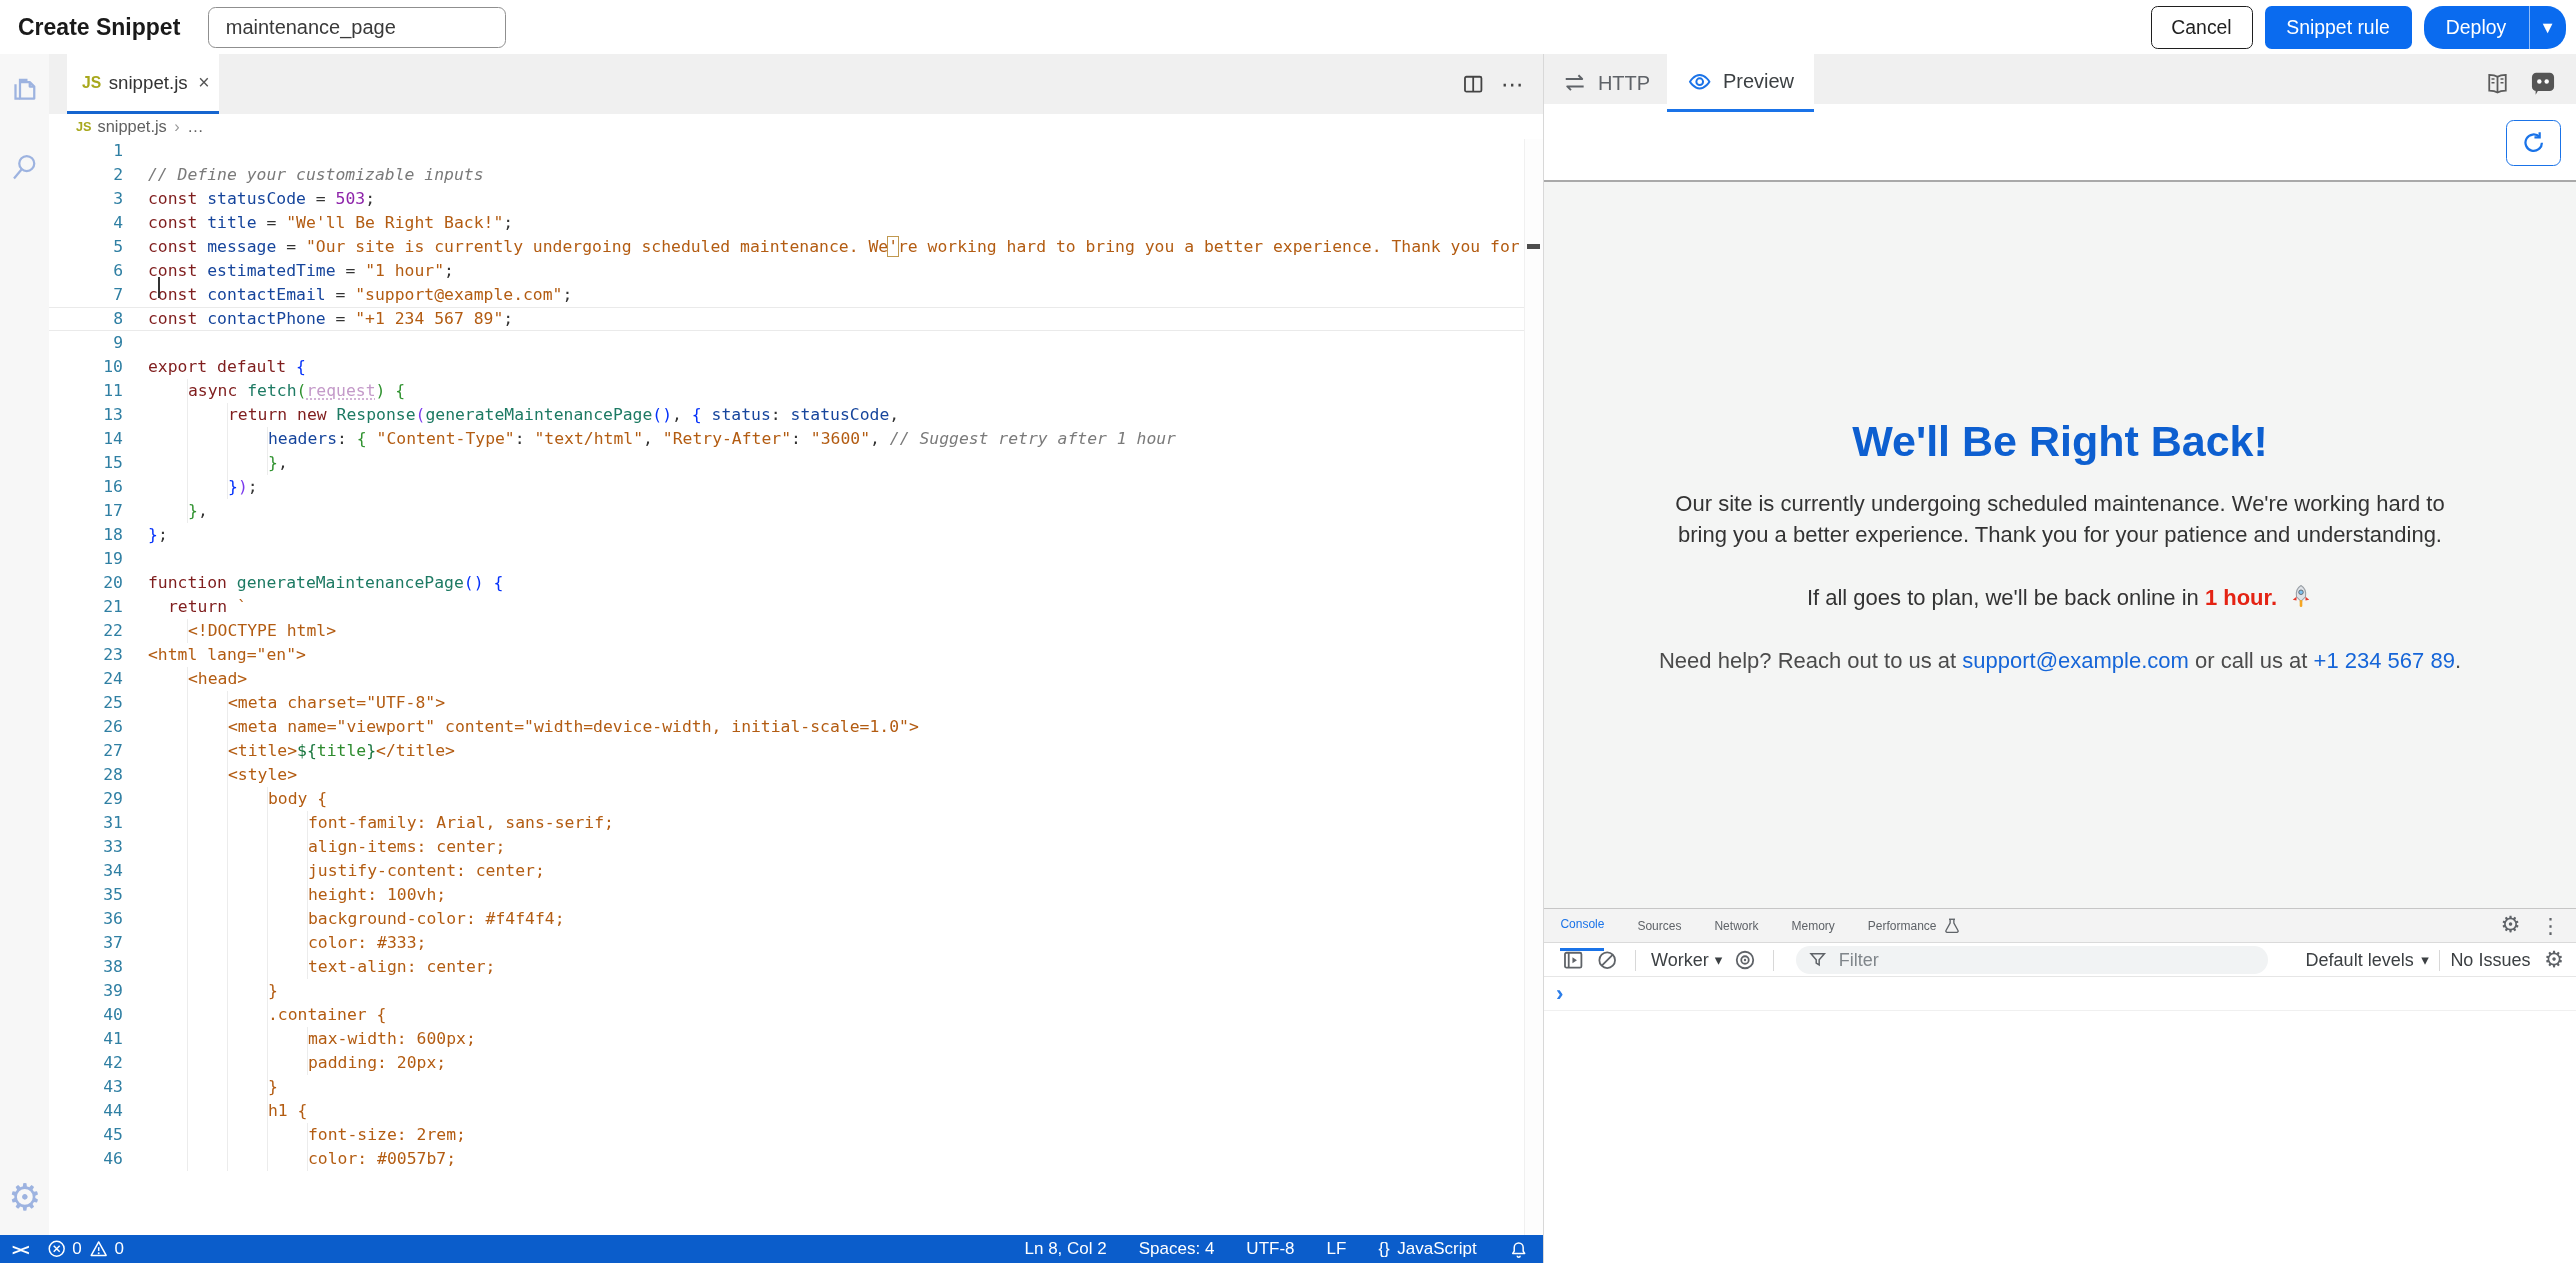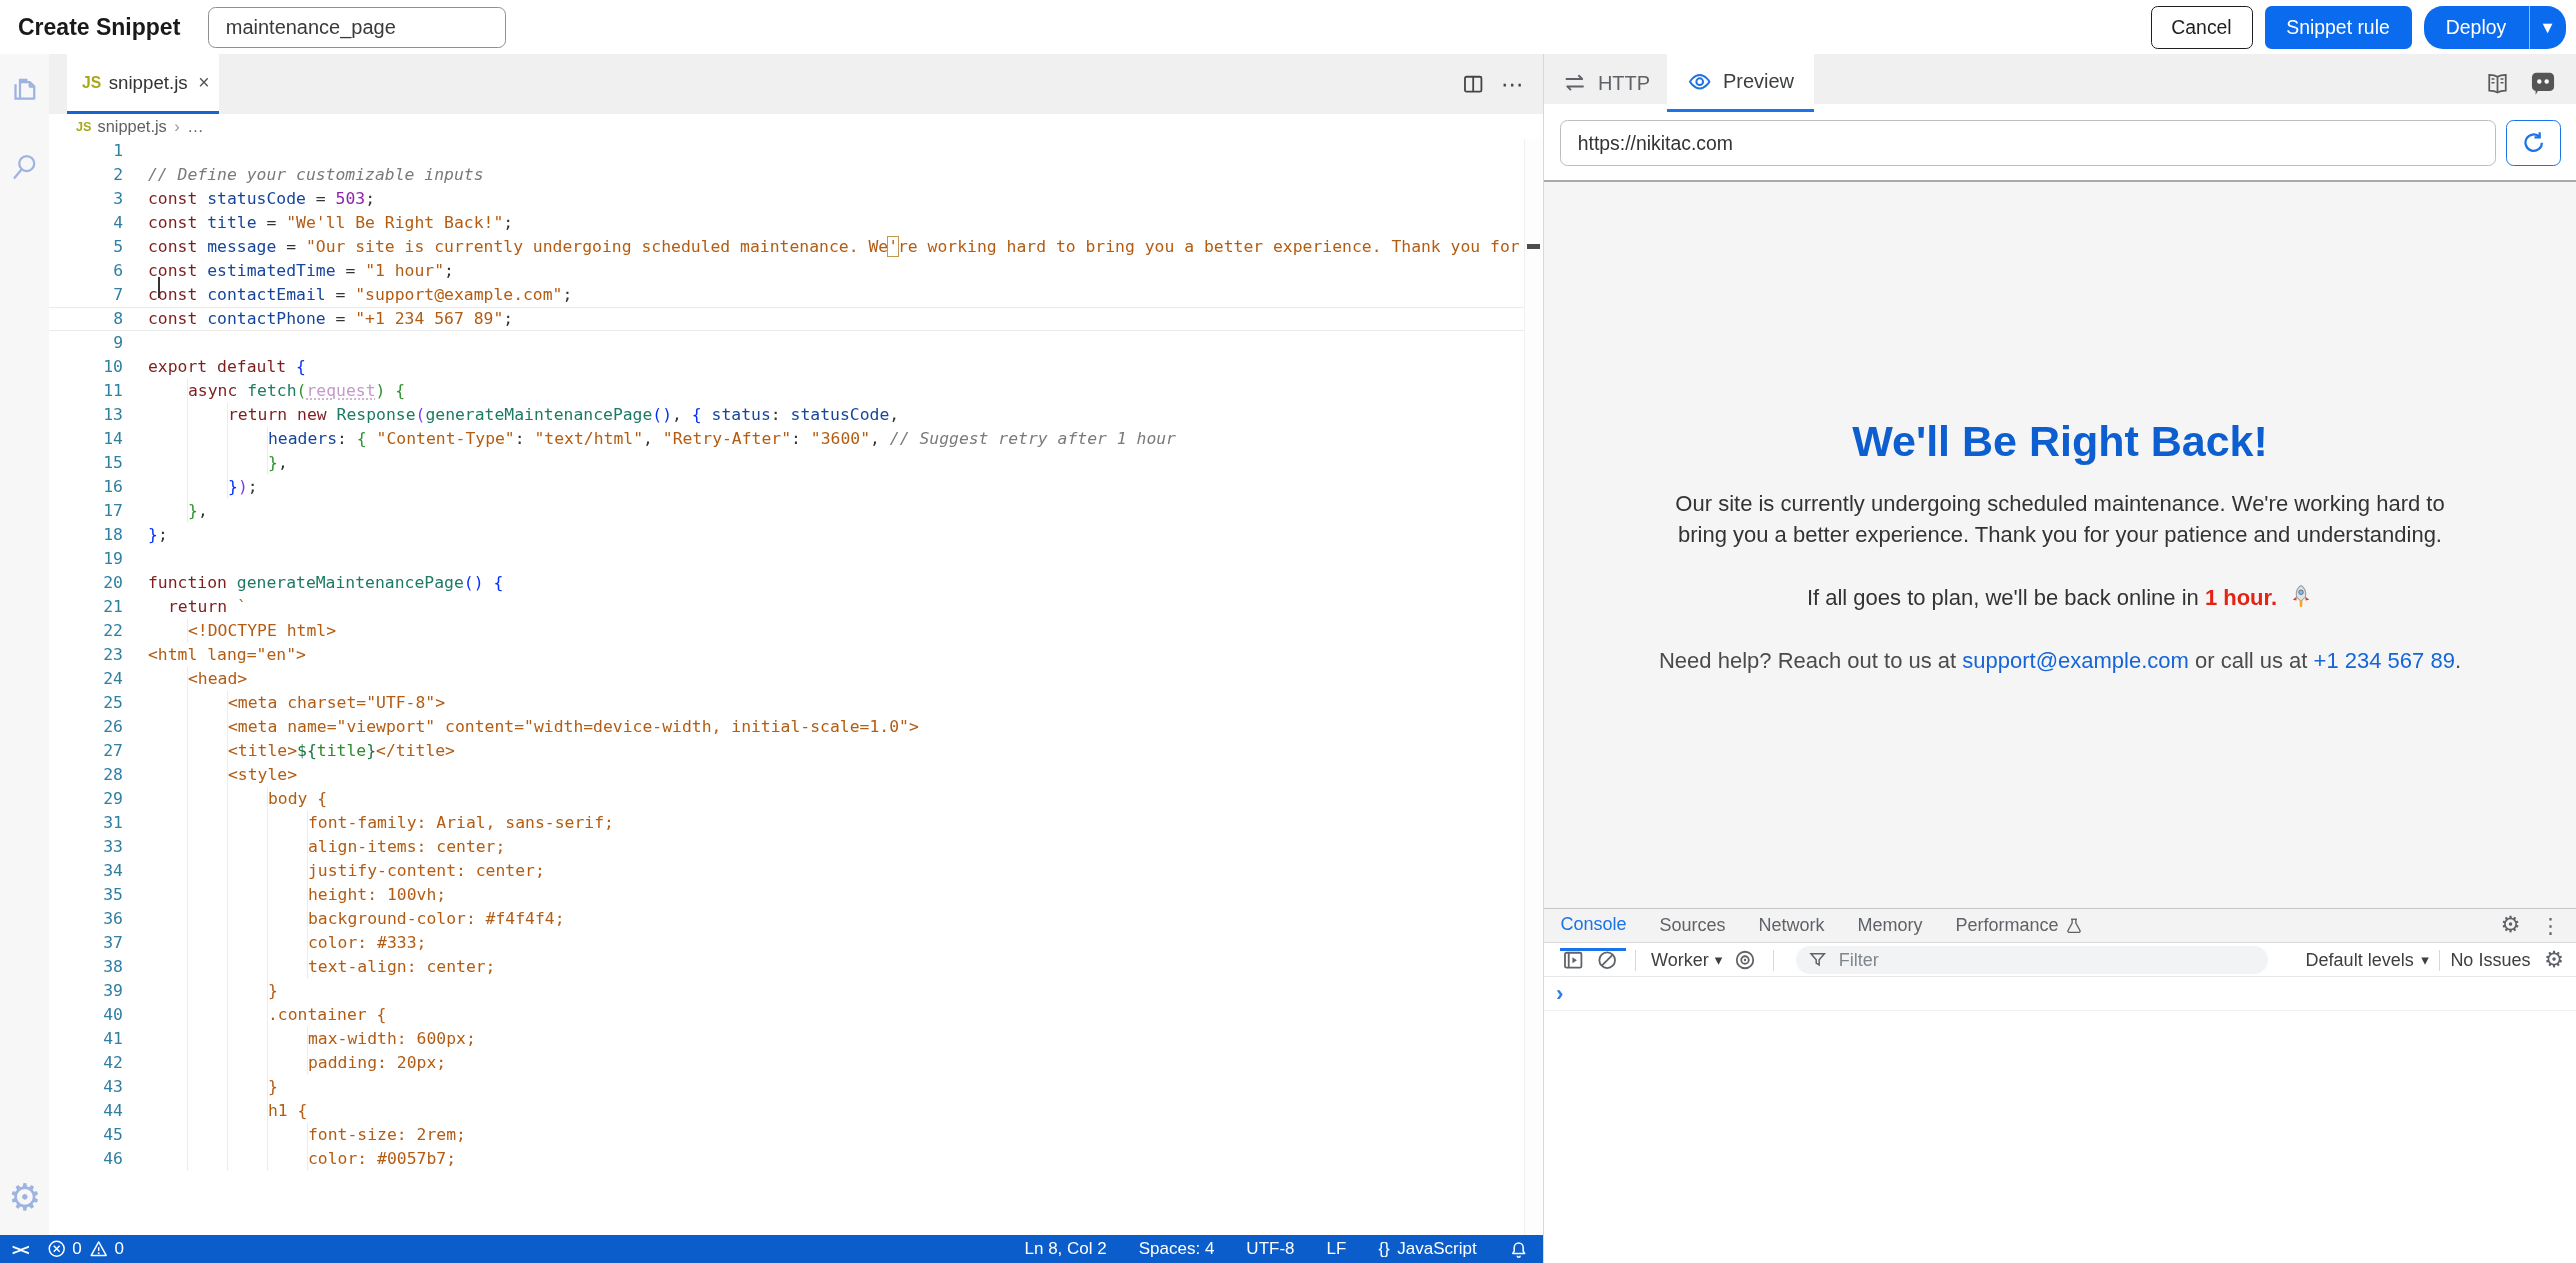--- a/index.html
+++ b/index.html
@@ -89,21 +89,21 @@
   .pv-msg{font-size:22px;line-height:31px;margin:0 auto;max-width:777px;}
   .pv-eta{font-size:22px;margin-top:34px;}
   .pv-eta-strong{color:#e42313;font-weight:bold;}
   .pv-help{font-size:22px;margin-top:37px;color:#4b4b4b;}
   .pv-link{color:#1565d8;cursor:pointer;}
   .rocket{display:inline-block;vertical-align:-3px;margin-left:6px;}
 
   
   .devtools{position:absolute;left:0;top:854px;width:1032px;height:355px;background:#fff;border-top:1.5px solid #c6c6c6;}
   .dt-tabs{position:absolute;left:0;top:0;width:1032px;height:34px;background:#f3f3f3;border-bottom:0.7px solid #dadada;display:flex;align-items:center;padding-left:16.4px;box-sizing:border-box;gap:33px;}
-  .dtab{font-size:18px;color:#5f6368;height:50px;display:flex;align-items:center;gap:6px;cursor:pointer;box-sizing:border-box;}
+  .dtab{font-size:12px;color:#5f6368;height:50px;display:flex;align-items:center;gap:6px;cursor:pointer;box-sizing:border-box;}
   .dtab.active{color:#1a73e8;border-bottom:3px solid #1a73e8;}
   .dt-tab-icons{margin-left:auto;display:flex;align-items:center;gap:19.4px;margin-right:15px;color:#5f6368;}
   .dt-gear{font-size:22.4px;cursor:pointer;line-height:22.4px;}
   .dt-kebab{font-size:21px;cursor:pointer;}
   .dt-toolbar{position:absolute;left:0;top:35px;width:1032px;height:33px;display:flex;align-items:center;border-bottom:0.7px solid #e6e6e6;box-sizing:border-box;padding:0 12px;color:#5f6368;}
   .dt-sep{width:0.7px;height:21px;background:#d8d8d8;margin:0 10.5px;}
   .dt-icon{cursor:pointer;margin:0 6px;}
   .worker-select{display:flex;align-items:center;gap:6px;font-size:18px;color:#3c4043;cursor:pointer;margin:0 4.5px;}
   .filter-pill{display:flex;align-items:center;gap:9px;background:#f1f3f4;border-radius:15px;height:28px;width:472px;margin-left:12px;padding:0 12px;box-sizing:border-box;}
   .filter-input{border:none;background:transparent;outline:none;font-size:18px;color:#3c4043;width:389px;font-family:"Liberation Sans",sans-serif;}
@@ -292,21 +292,20 @@
               <rect x="4" y="5" width="30" height="25" rx="6" fill="#555"></rect>
               <path d="M12 30l-3 5v-5z" fill="#555"></path>
               <circle cx="14" cy="17" r="3" fill="#fff"></circle>
               <circle cx="24" cy="17" r="3" fill="#fff"></circle>
             </svg>
         </span>
       </div>
     </div>
 
     <div class="url-row">
-      <input class="url-input" value="https://nikitac.com" style="">
       <div class="refresh-btn">
         <svg width="25.4" height="25.4" viewBox="0 0 34 34">
             <path d="M28 17a11 11 0 1 1-3.2-7.8" fill="none" stroke="#1a73e8" stroke-width="3"></path>
             <path d="M25 3v7h-7" fill="none" stroke="#1a73e8" stroke-width="3"></path>
           </svg>
       </div>
     </div>
     <div class="preview-divider"></div>
 
     <div class="preview-frame">

